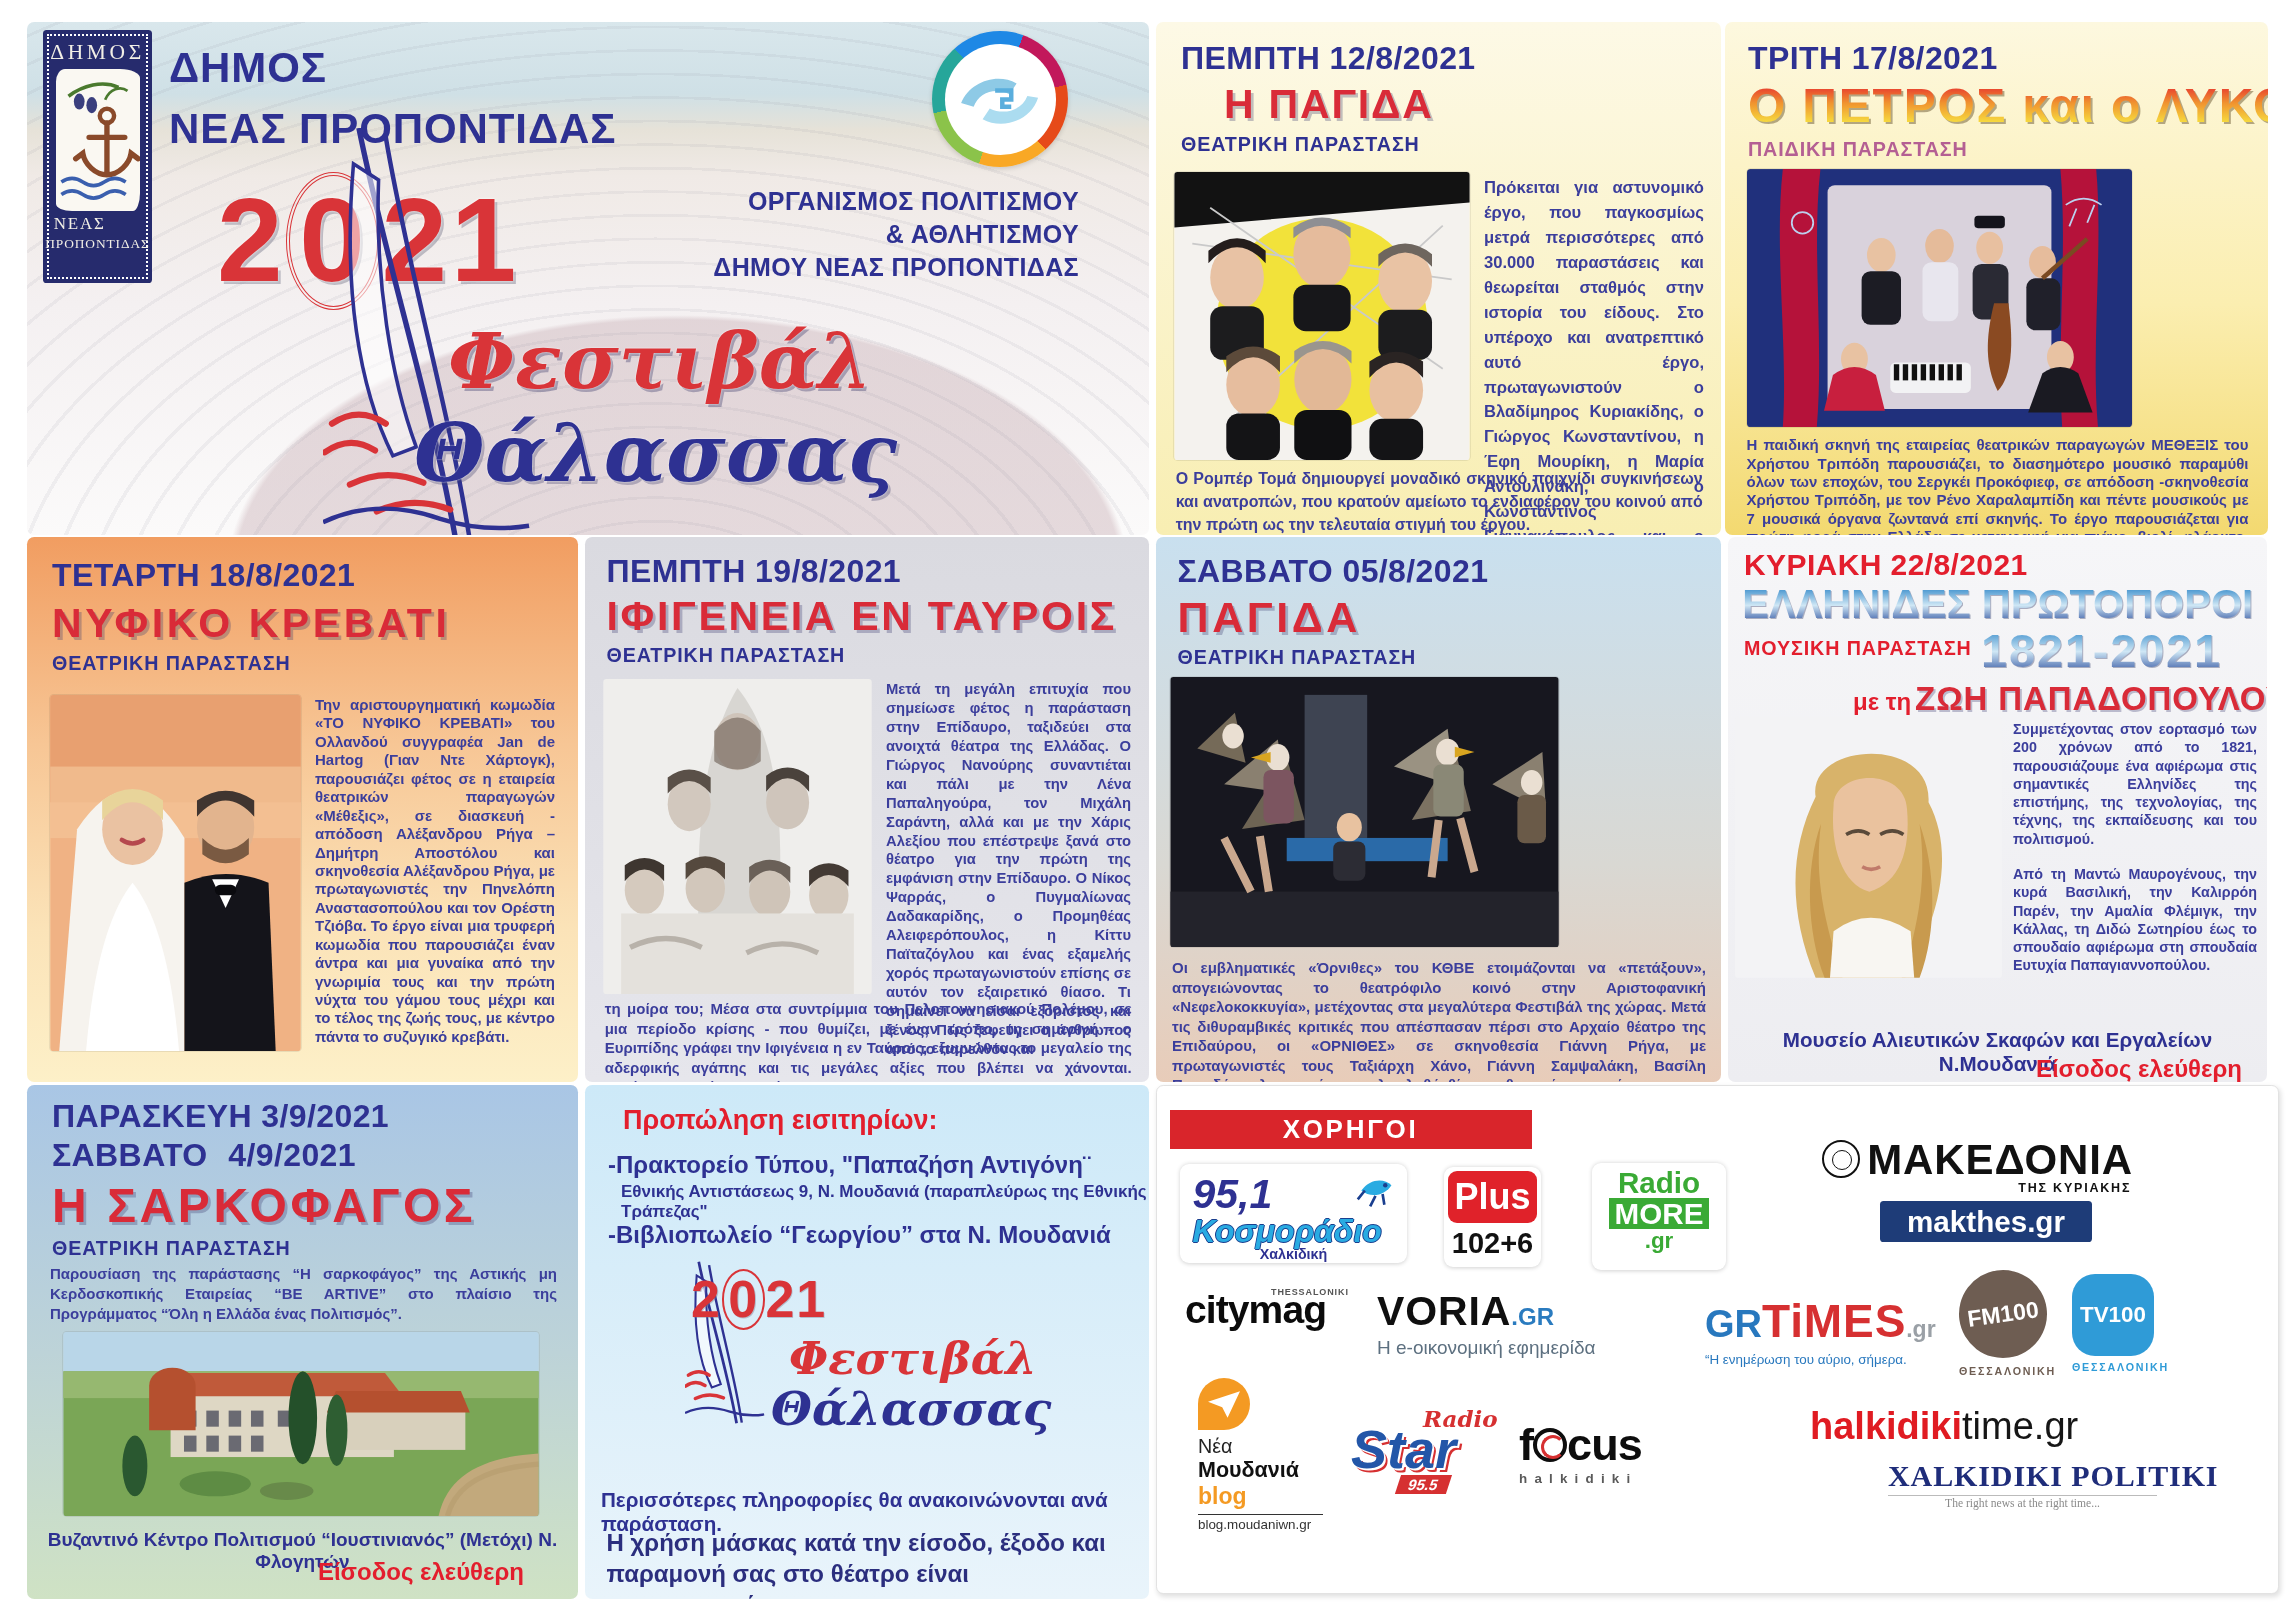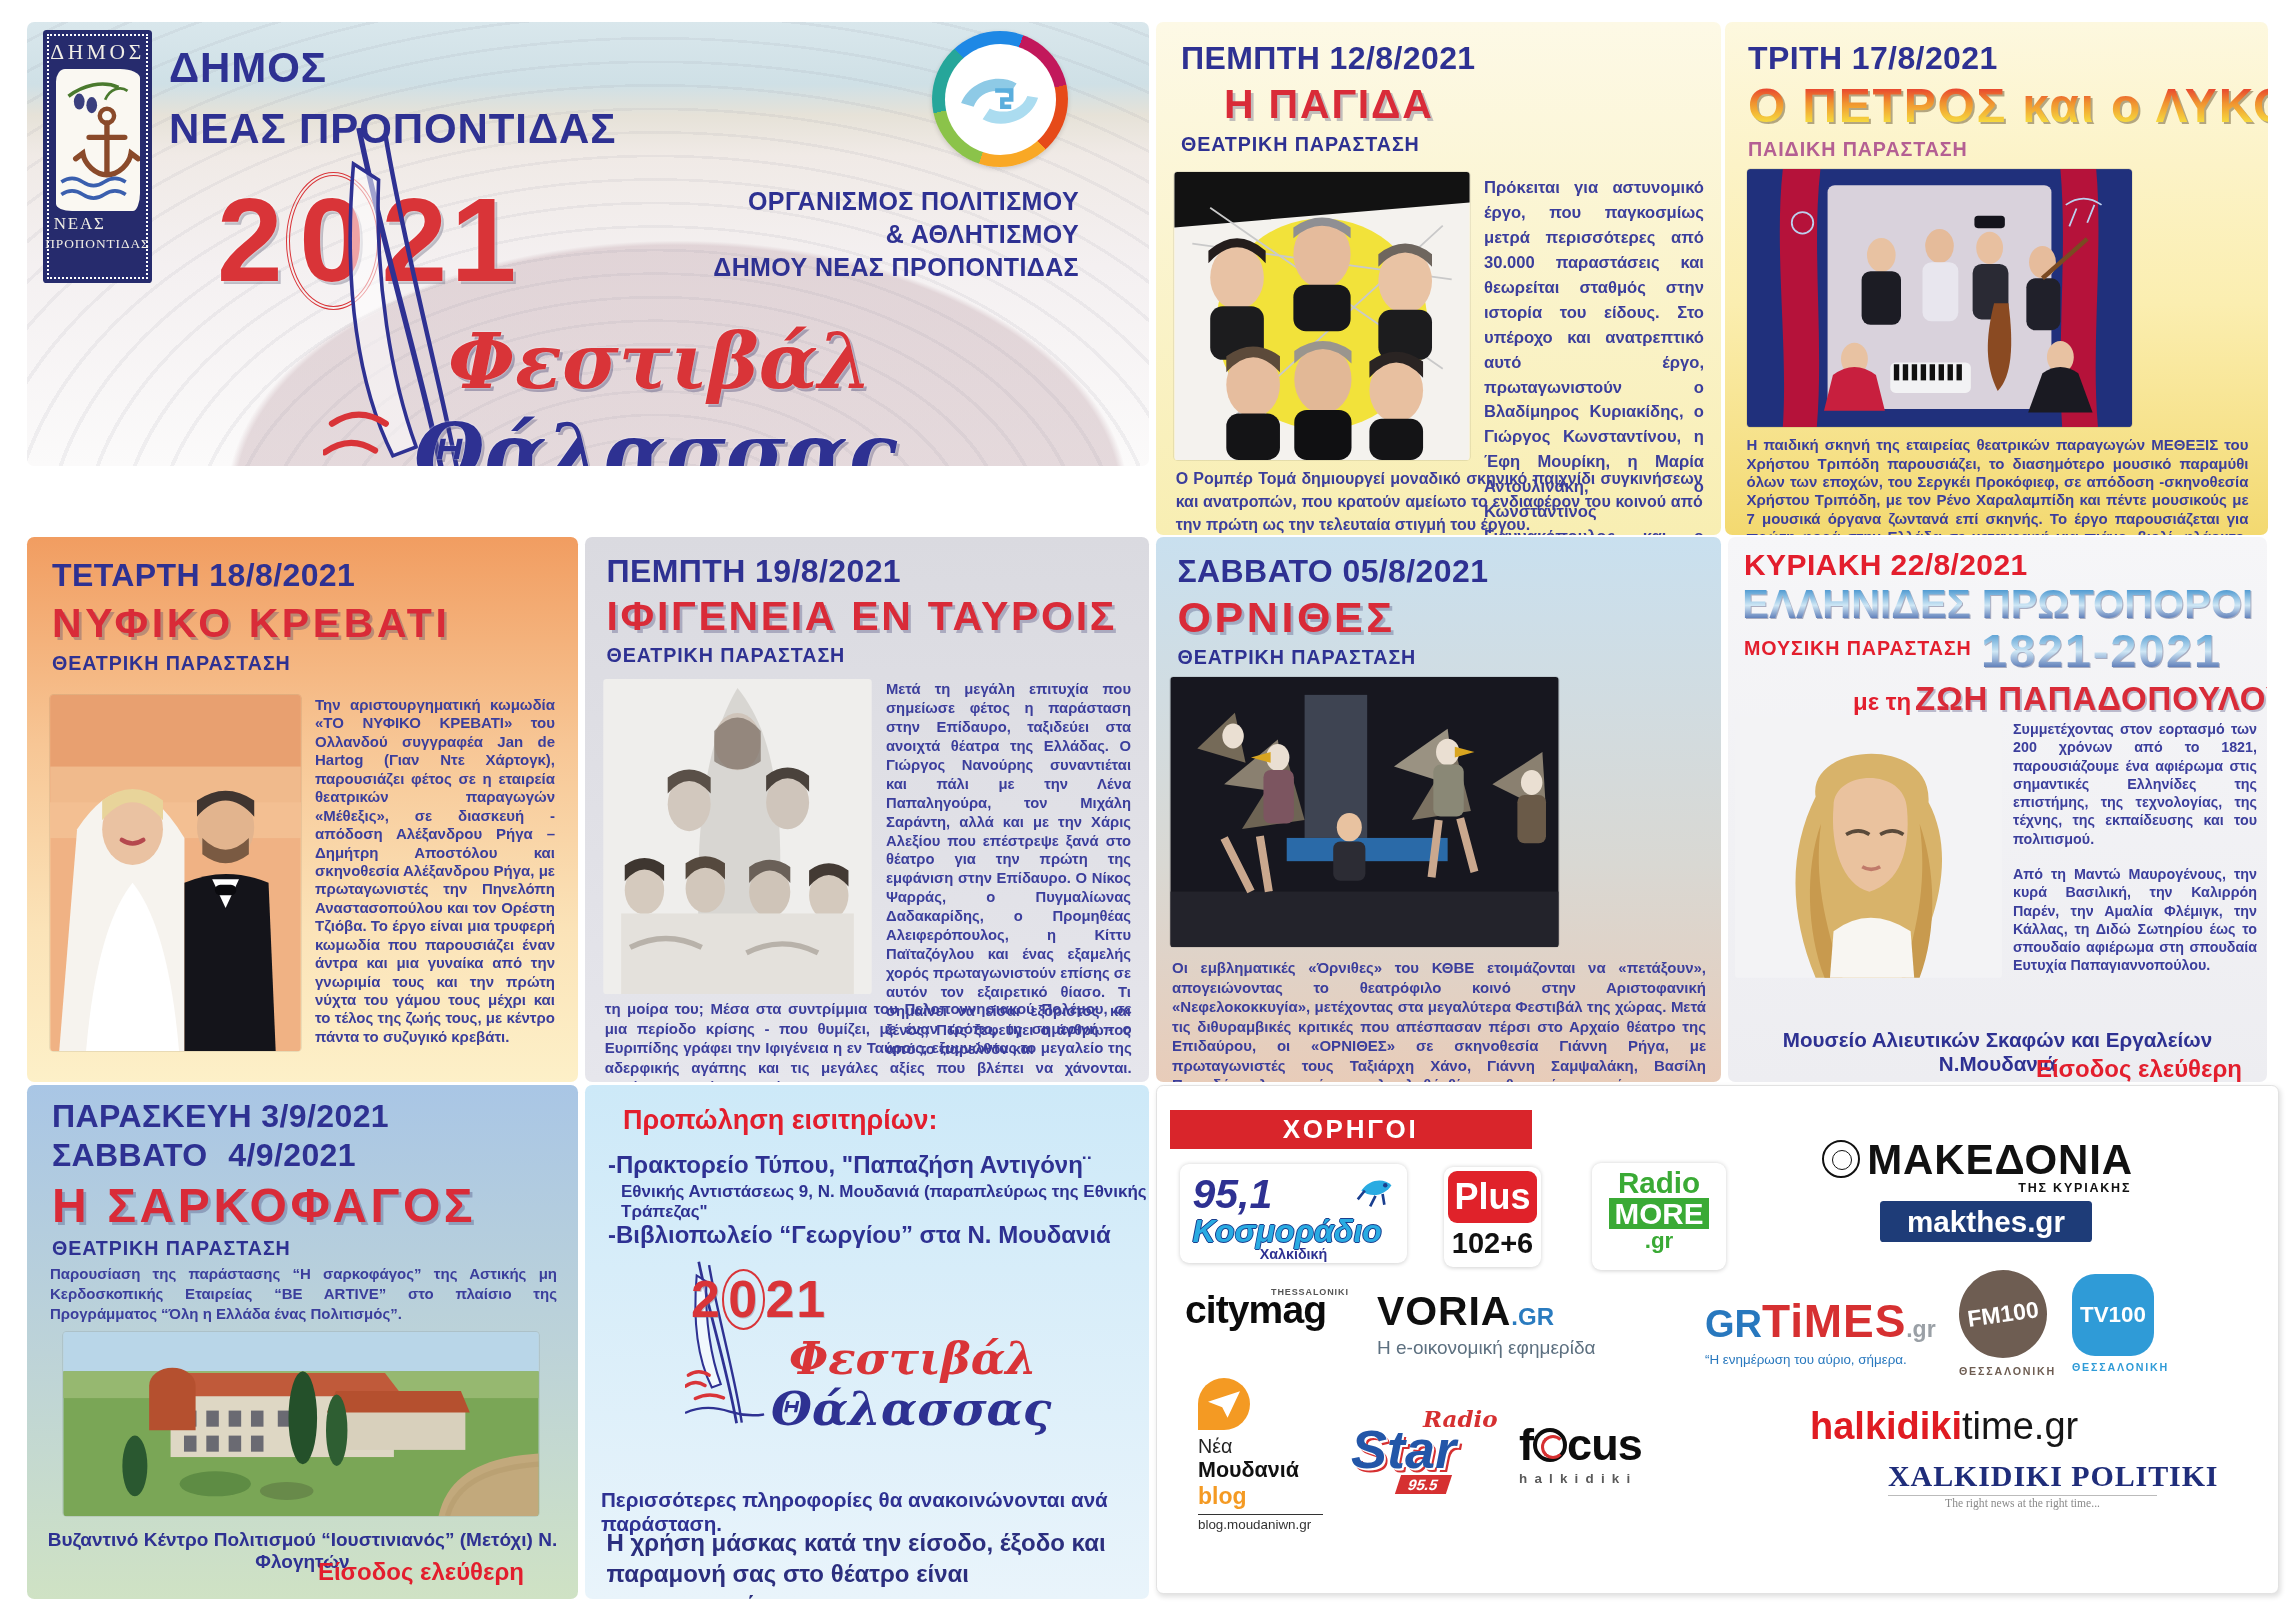--- a/index.html
+++ b/index.html
@@ -20,21 +20,21 @@
   .adm   { position:absolute; color:#e31e2d; font-weight:800; }
   .grad-fire { background:linear-gradient(180deg,#e8432f 18%,#f0922f 45%,#f6d93e 80%);
                -webkit-background-clip:text; background-clip:text; color:transparent;
                filter:drop-shadow(2.7px 2.7px 0 rgba(90,70,30,.45)); }
   .grad-blue { background:linear-gradient(180deg,#2e86c8 8%,#cfe7f5 52%,#274a9b 95%);
                -webkit-background-clip:text; background-clip:text; color:transparent;
                filter:drop-shadow(1.8px 1.8px 0 rgba(30,40,90,.35)); }
   .photo { position:absolute; border-radius:3.6px; overflow:hidden; box-shadow:0 0 0 0.9px rgba(0,0,0,.08); }
 
   
-  .p-header { left:27px; top:22.4px; width:1122px; height:444px;
+  .p-header { left:27px; top:22.4px; width:1122px; height:513px;
     background:
       radial-gradient(ellipse 806px 466px at 58% 108%, rgba(210,190,195,.55) 0 55%, rgba(210,190,195,0) 56%),
       linear-gradient(180deg,#d9e7ec 0%,#cfe0e6 14%,#e6e2d8 21%,#f0eae6 30%,#f4f0f1 55%,#fbfafa 100%);
   }
   .hdr-rings { position:absolute; inset:0;
       background:repeating-radial-gradient(ellipse 1343px 878px at 56% 120%, rgba(140,140,155,0) 0 32px, rgba(140,140,155,.13) 32px 36px);
       opacity:.8; }
   .muni-logo { position:absolute; left:16px; top:7.2px; width:109px; height:253px; background:#262b6d;
       border-radius:3.6px; outline:2.7px dotted #ffffff; outline-offset:-6.3px; text-align:center; }
   .muni-logo-top { margin-top:10.7px; color:#f2efe6; font-family:"Liberation Serif",serif; font-size:21.5px; letter-spacing:3.6px; }
@@ -337,21 +337,21 @@
         <rect x="20" y="262" width="260" height="90" fill="#e4e1dc"></rect>
         <path d="M30 300 q40 -20 80 0 M160 306 q40 -20 80 0" stroke="#b8b2aa" stroke-width="6" fill="none"></path>
       </svg>
     </div>
     <div class="body" style="left:301px; top:143px; width:245px; font-size:14.8px; line-height:1.28;">Μετά τη μεγάλη επιτυχία που σημείωσε φέτος η παράσταση στην Επίδαυρο, ταξιδεύει στα ανοιχτά θέατρα της Ελλάδας. Ο Γιώργος Νανούρης συναντιέται και πάλι με την Λένα Παπαληγούρα, τον Μιχάλη Σαράντη, αλλά και με την Χάρις Αλεξίου που επέστρεψε ξανά στο θέατρο για την πρώτη της εμφάνιση στην Επίδαυρο. Ο Νίκος Ψαρράς, ο Πυγμαλίωνας Δαδακαρίδης, ο Προμηθέας Αλειφερόπουλος, η Κίττυ Παϊταζόγλου και ένας εξαμελής χορός πρωταγωνιστούν επίσης σε αυτόν τον εξαιρετικό θίασο. Τι σημαίνει να είσαι εξόριστος και ξένος; Πώς ξεφεύγει ο άνθρωπος από το παρελθόν και</div>
     <div class="body" style="left:19.7px; top:462px; width:527px; font-size:15px; line-height:1.3;">τη μοίρα του; Μέσα στα συντρίμμια του Πελοποννησιακού Πολέμου, σε μια περίοδο κρίσης - που θυμίζει, με έναν τρόπο, τη σημερινή - ο Ευριπίδης γράφει την Ιφιγένεια η εν Ταύροις, εξυμνώντας το μεγαλείο της αδερφικής αγάπης και τις μεγάλες αξίες που βλέπει να χάνονται.  Μετάφραση Γιώργος Ιωάννου.</div>
   </div>
 
   <div class="panel p-ornithes">
     <div class="date" style="left:21.5px; top:16px;">ΣΑΒΒΑΤΟ 05/8/2021</div>
-    <div class="red-title" style="left:21.5px; top:56px; font-size:43px; letter-spacing:3.6px;">ΟΡΝΙΘΕΣ</div>
+    <div class="red-title" style="left:21.5px; top:56px; font-size:43px; letter-spacing:3.6px;">ΠΑΓΙΔΑ</div>
     <div class="cat" style="left:21.5px; top:109px;">ΘΕΑΤΡΙΚΗ ΠΑΡΑΣΤΑΣΗ</div>
     <div class="photo" style="left:14.3px; top:140px; width:389px; height:270px;">
       <svg width="389" height="270" viewBox="0 0 434 302">
         <rect width="434" height="302" fill="#17171f"></rect>
         <rect x="150" y="20" width="70" height="160" fill="#3e4452"></rect>
         <rect x="130" y="180" width="180" height="26" fill="#2a6aa8"></rect>
         <rect x="0" y="240" width="434" height="62" fill="#23232b"></rect>
         <ellipse cx="200" cy="168" rx="14" ry="16" fill="#e8c2a0"></ellipse>
           <rect x="182" y="184" width="36" height="44" rx="8" fill="#2c2c34"></rect>
         <path d="M60 120 L120 70 L130 130 Z" fill="#8a8070"></path>

